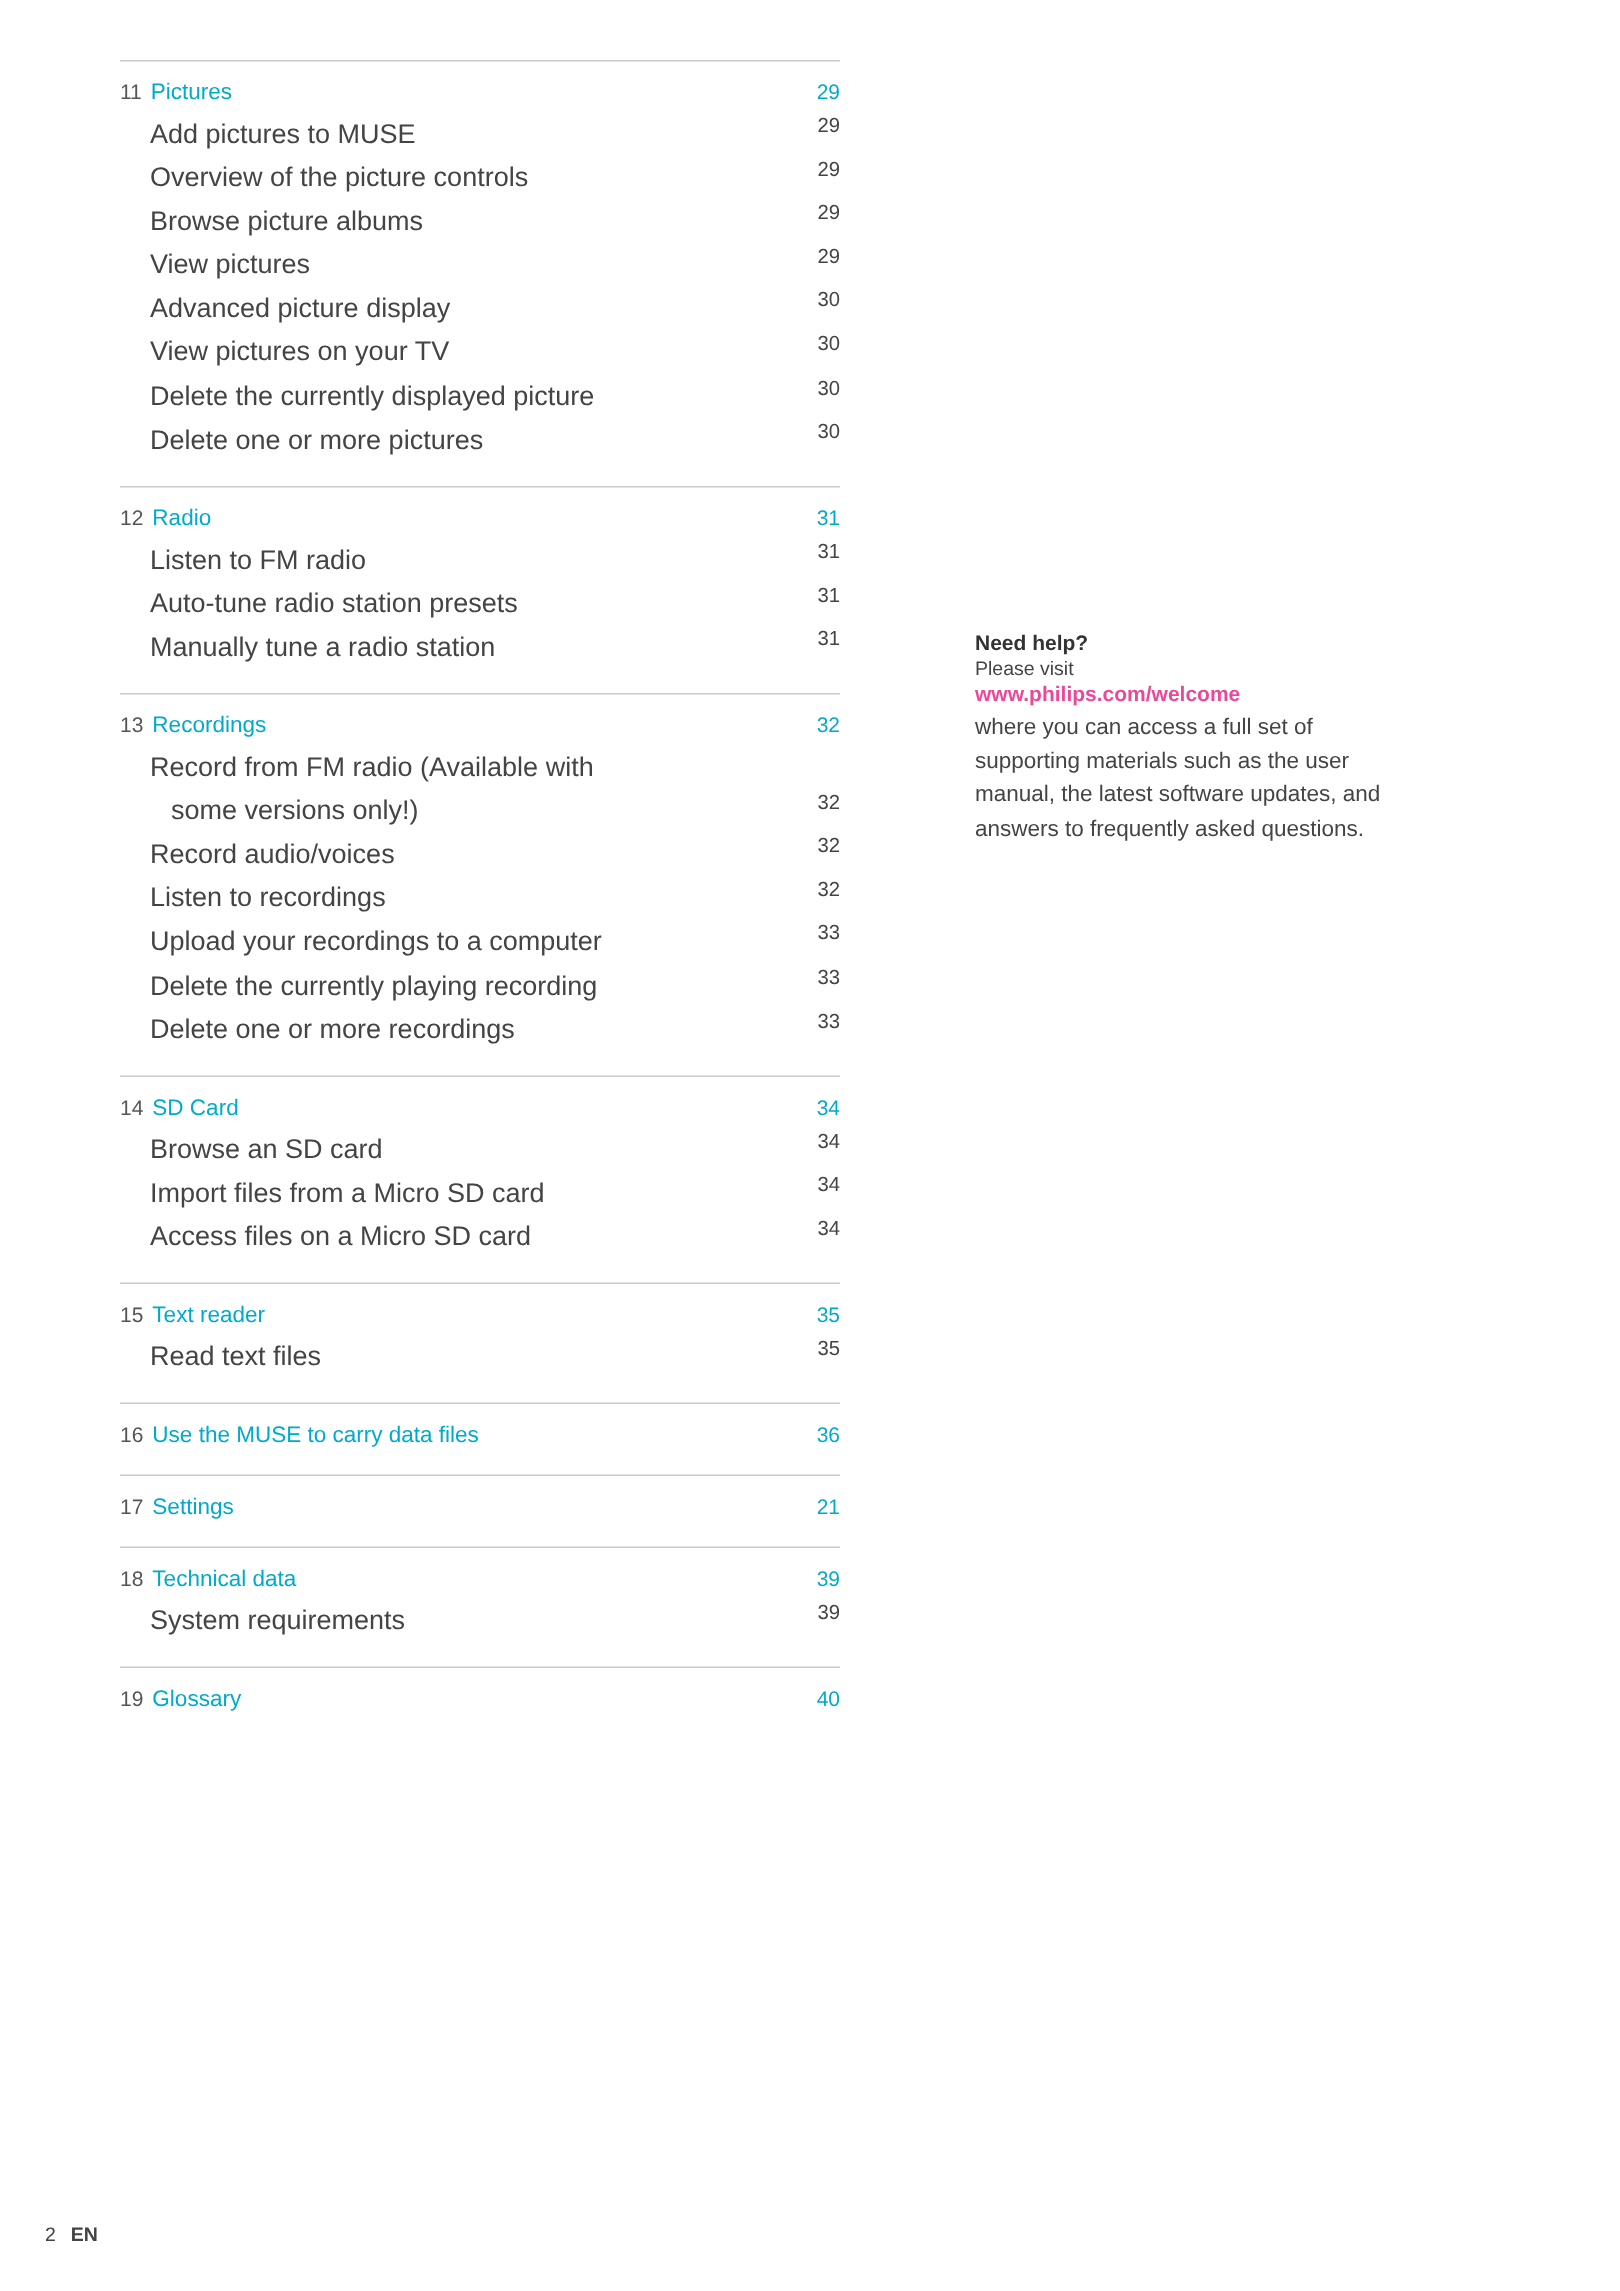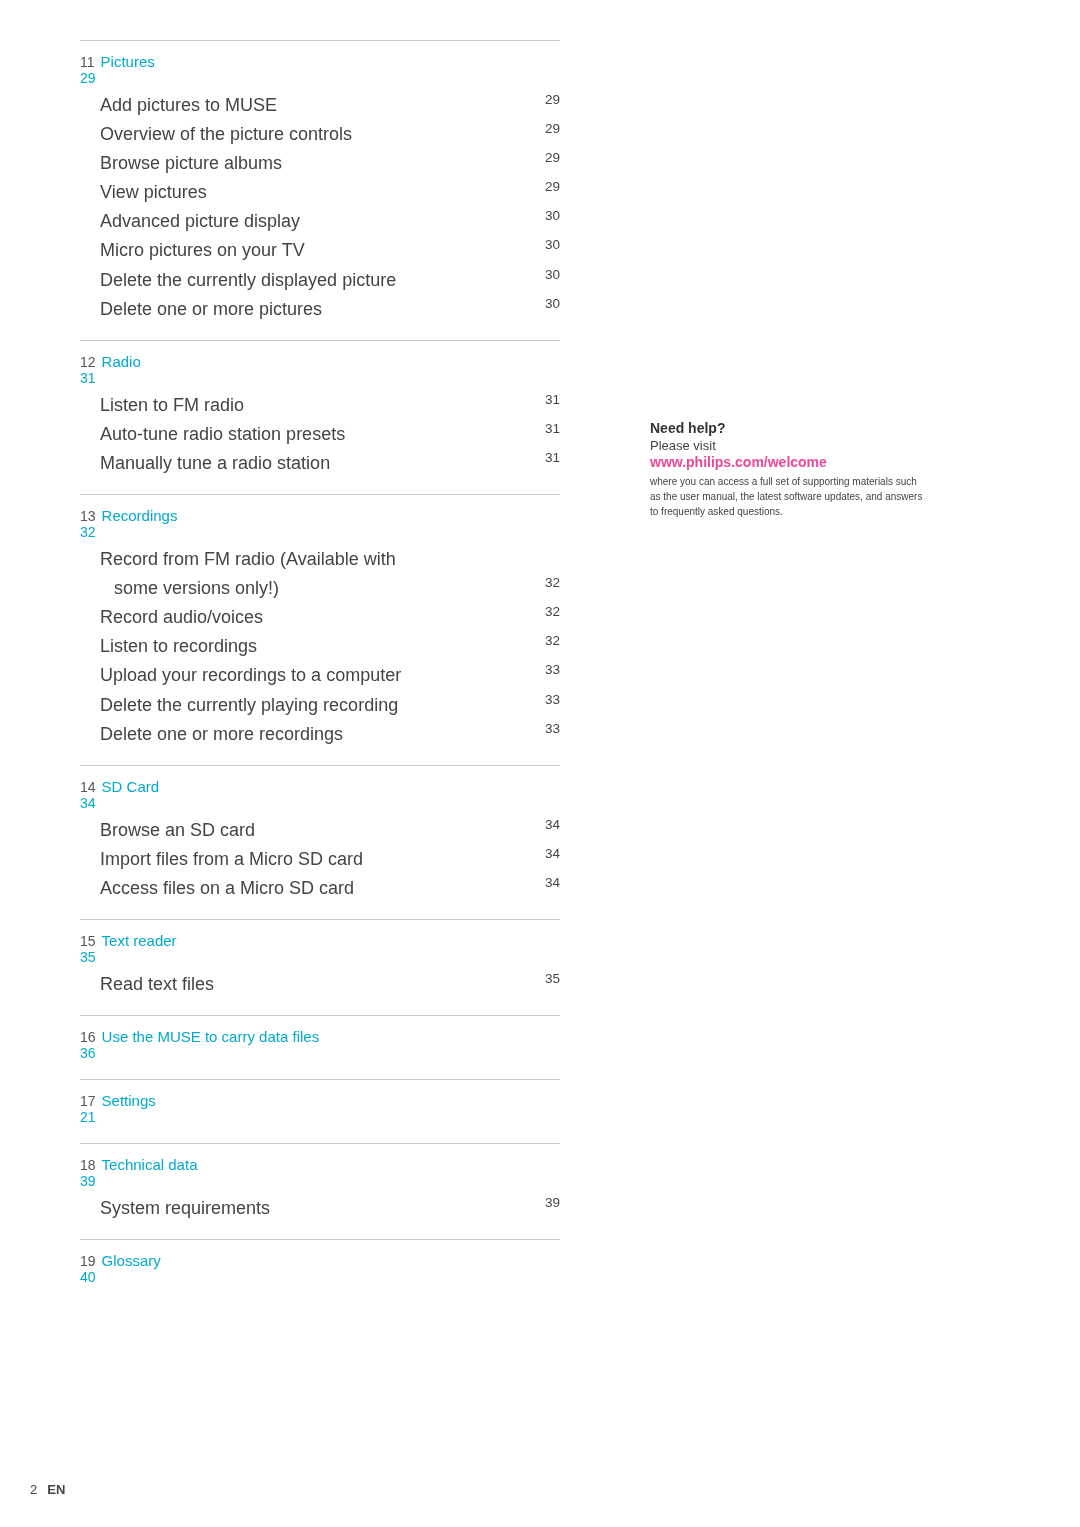--- a/index.html
+++ b/index.html
@@ -22,21 +22,20 @@
     .section {
       border-top: 1px solid #ccc;
       padding-top: 12px;
       margin-bottom: 18px;
     }
     .section-header {
       display: flex;
       justify-content: space-between;
       align-items: baseline;
       margin-bottom: 6px;
-      flex-direction: column;
     }
     .section-number {
       color: #555;
       font-size: 14px;
       margin-right: 6px;
     }
     .section-title {
       color: #00aacc;
       font-size: 15px;
       font-weight: normal;
@@ -93,21 +92,21 @@
       color: #444;
       margin-bottom: 1px;
     }
     .help-url {
       font-size: 14px;
       font-weight: bold;
       color: #ec4899;
       margin-bottom: 4px;
     }
     .help-desc {
-      font-size: 10px;
+      font-size: 15px;
       color: #444;
       line-height: 1.5;
       max-width: 280px;
     }
     .footer {
       position: fixed;
       bottom: 30px;
       left: 30px;
       font-size: 13px;
       color: #555;
@@ -146,21 +145,21 @@
         </div>
         <div class="sub-item">
           <span class="sub-item-text">View pictures</span>
           <span class="sub-item-page">29</span>
         </div>
         <div class="sub-item">
           <span class="sub-item-text">Advanced picture display</span>
           <span class="sub-item-page">30</span>
         </div>
         <div class="sub-item">
-          <span class="sub-item-text">Micro pictures on your TV</span>
+          <span class="sub-item-text">View pictures on your TV</span>
           <span class="sub-item-page">30</span>
         </div>
         <div class="sub-item">
           <span class="sub-item-text">Delete the currently displayed picture</span>
           <span class="sub-item-page">30</span>
         </div>
         <div class="sub-item">
           <span class="sub-item-text">Delete one or more pictures</span>
           <span class="sub-item-page">30</span>
         </div>

